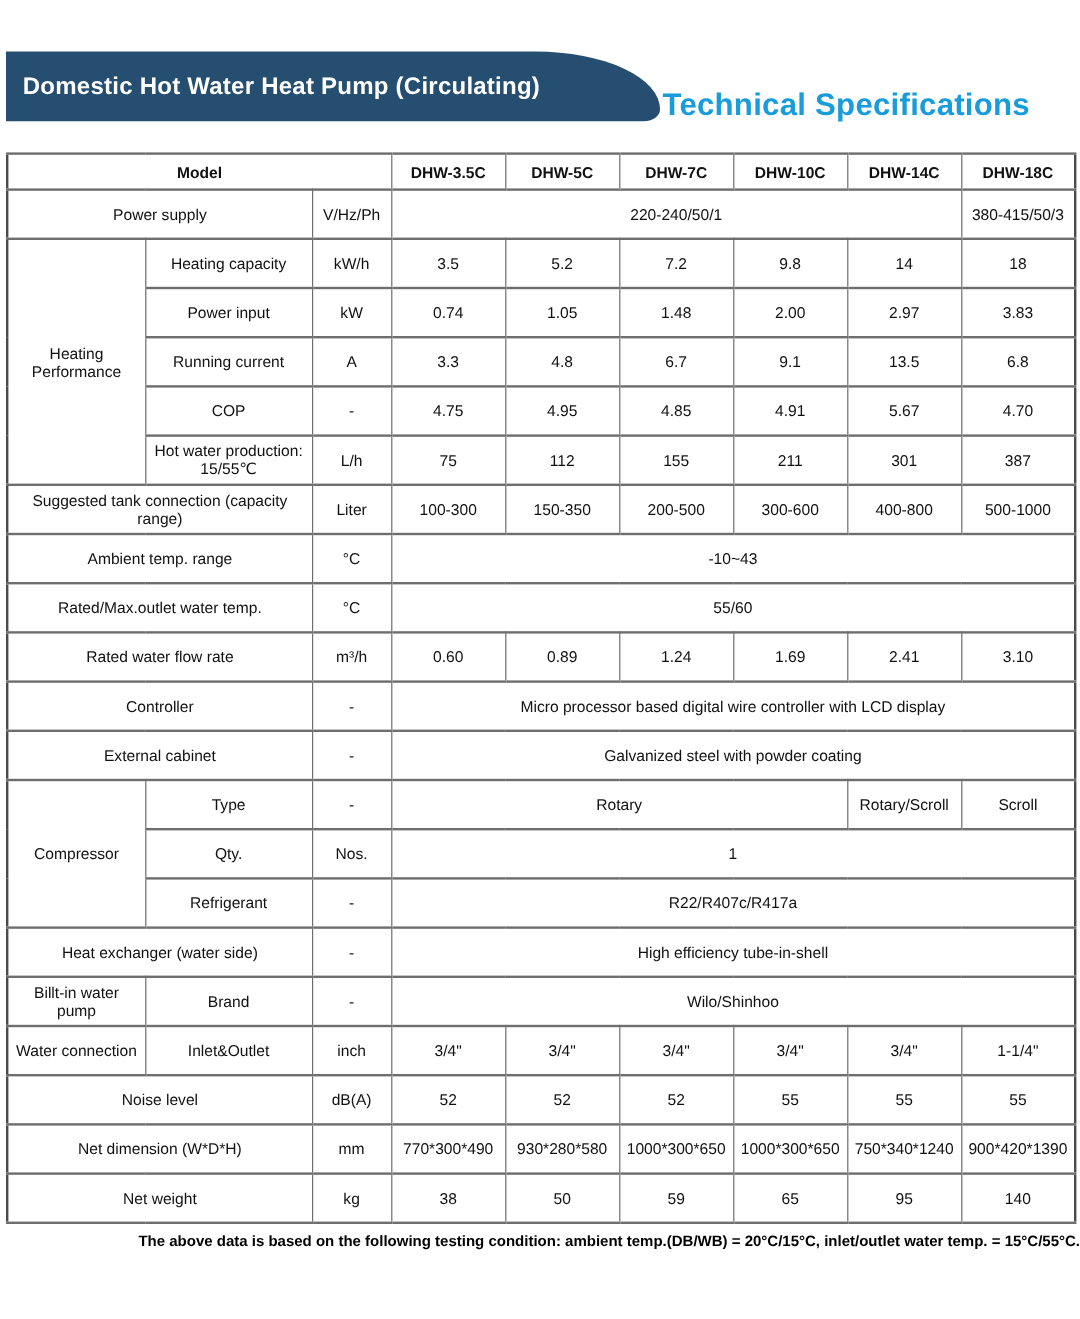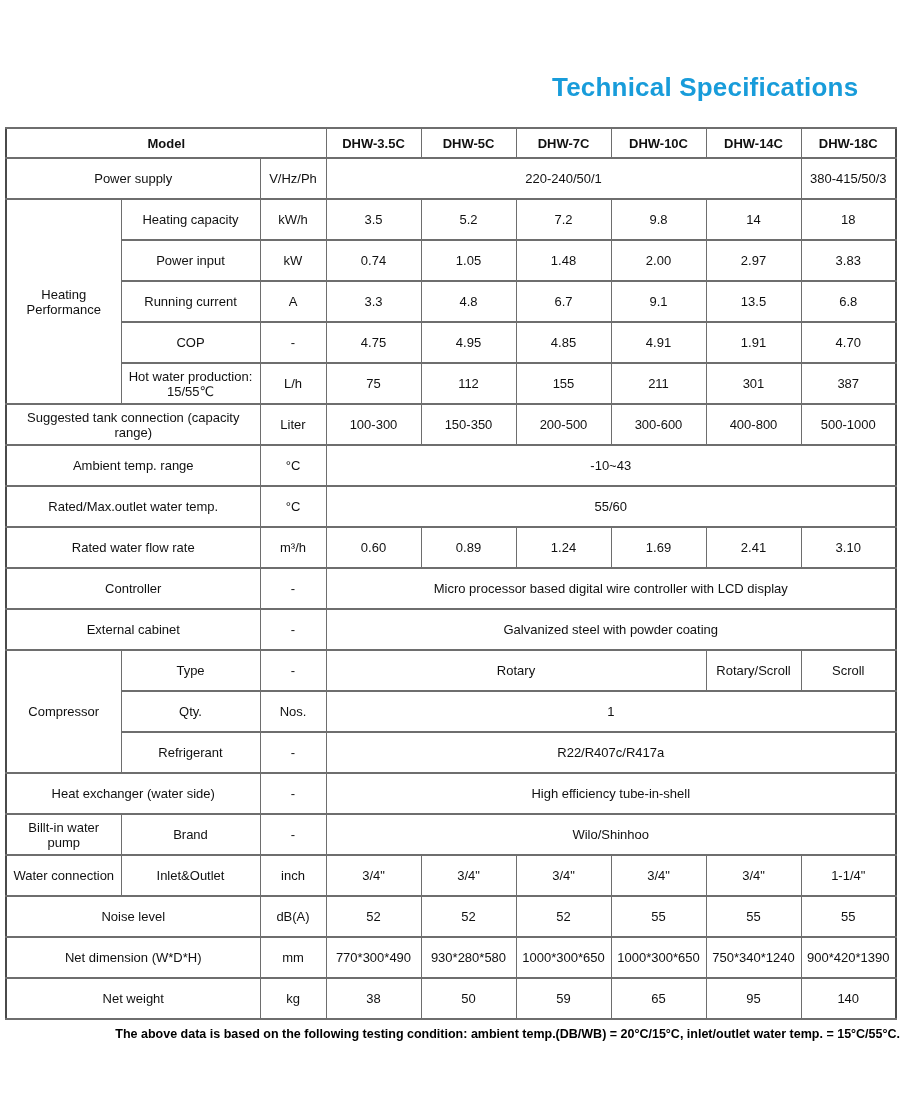--- a/index.html
+++ b/index.html
@@ -42,20 +42,23 @@
   }
   table.spec tr.h td{height:30px;font-weight:bold;}
   td.lbl{text-align:left;padding-left:7px;}
   td.cy{background:var(--cell-cyan);}
   .foot{margin:6px 0 0 5px;font-weight:bold;font-size:12.5px;line-height:17px;color:#000;text-align:right;}
 </style>
 </head>
 <body>
 
 <div class="hdr-zone">
+  <div class="banner">
+    <span class="banner-title">Domestic Hot Water Heat Pump (Circulating)</span>
+  </div>
   <div class="tech-title">Technical Specifications</div>
 </div>
 
 <table class="spec">
   <colgroup>
     <col style="width:115px">
       <col style="width:139px">
       <col style="width:66px">
     <col style="width:95px">
       <col style="width:95px">
@@ -113,21 +116,21 @@
       <td class="cy">13.5</td>
       <td class="cy">6.8</td>
     </tr>
     <tr>
       <td>COP</td>
       <td>-</td>
       <td>4.75</td>
       <td>4.95</td>
       <td>4.85</td>
       <td>4.91</td>
-      <td>1.91</td>
+      <td>5.67</td>
       <td>4.70</td>
     </tr>
     <tr>
       <td>Hot water production: 15/55℃</td>
       <td class="cy">L/h</td>
       <td class="cy">75</td>
       <td class="cy">112</td>
       <td class="cy">155</td>
       <td class="cy">211</td>
       <td class="cy">301</td>

